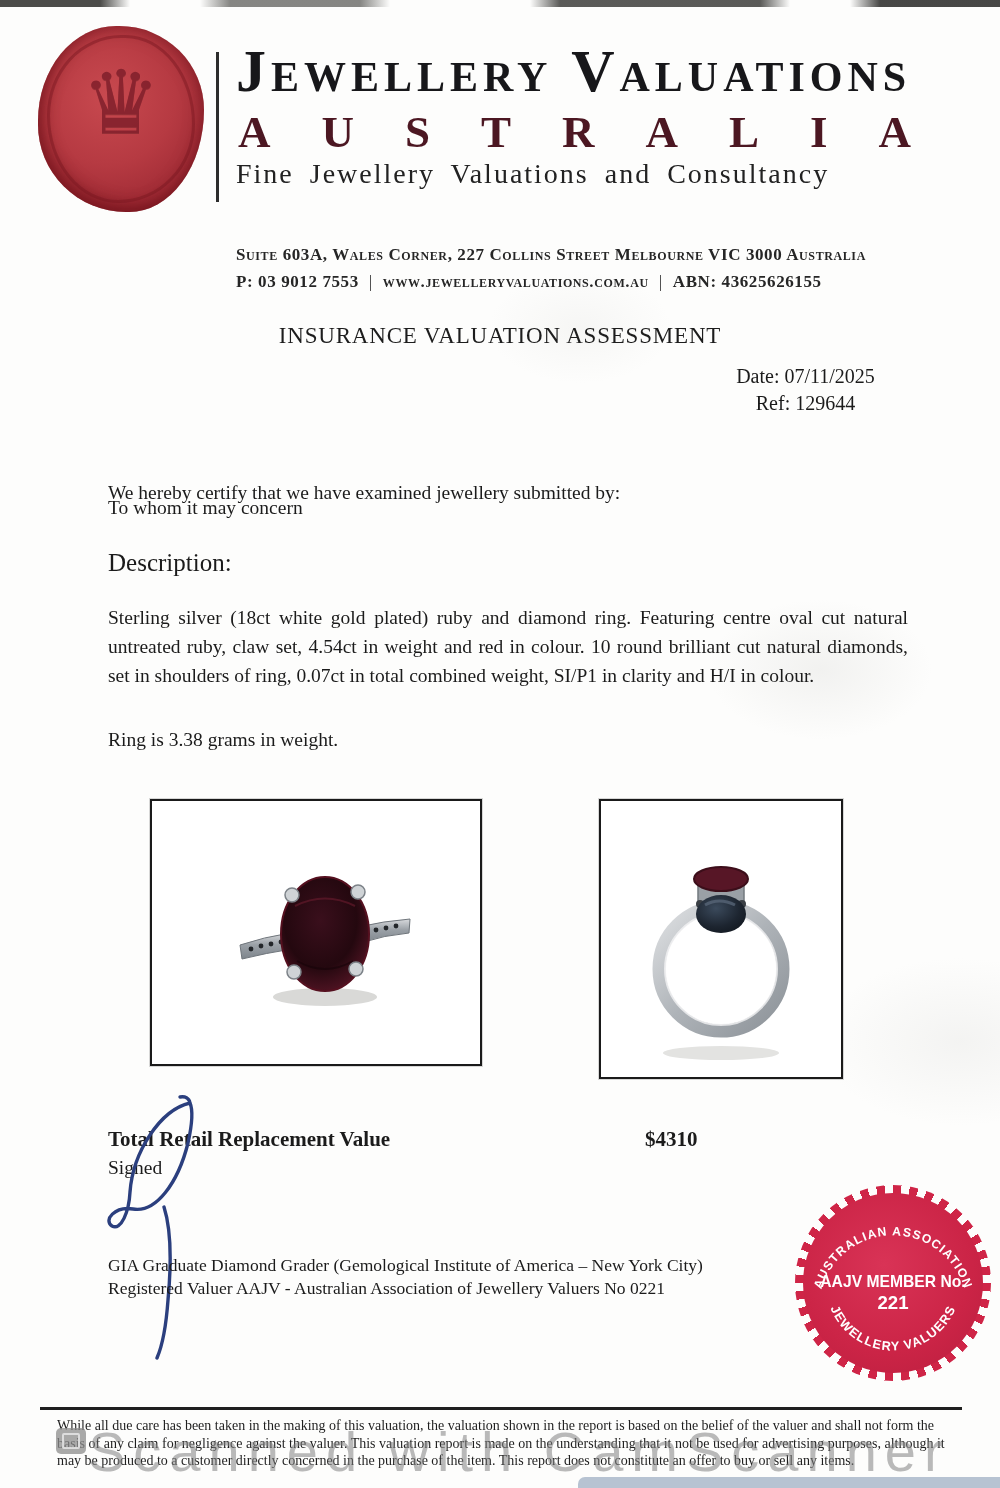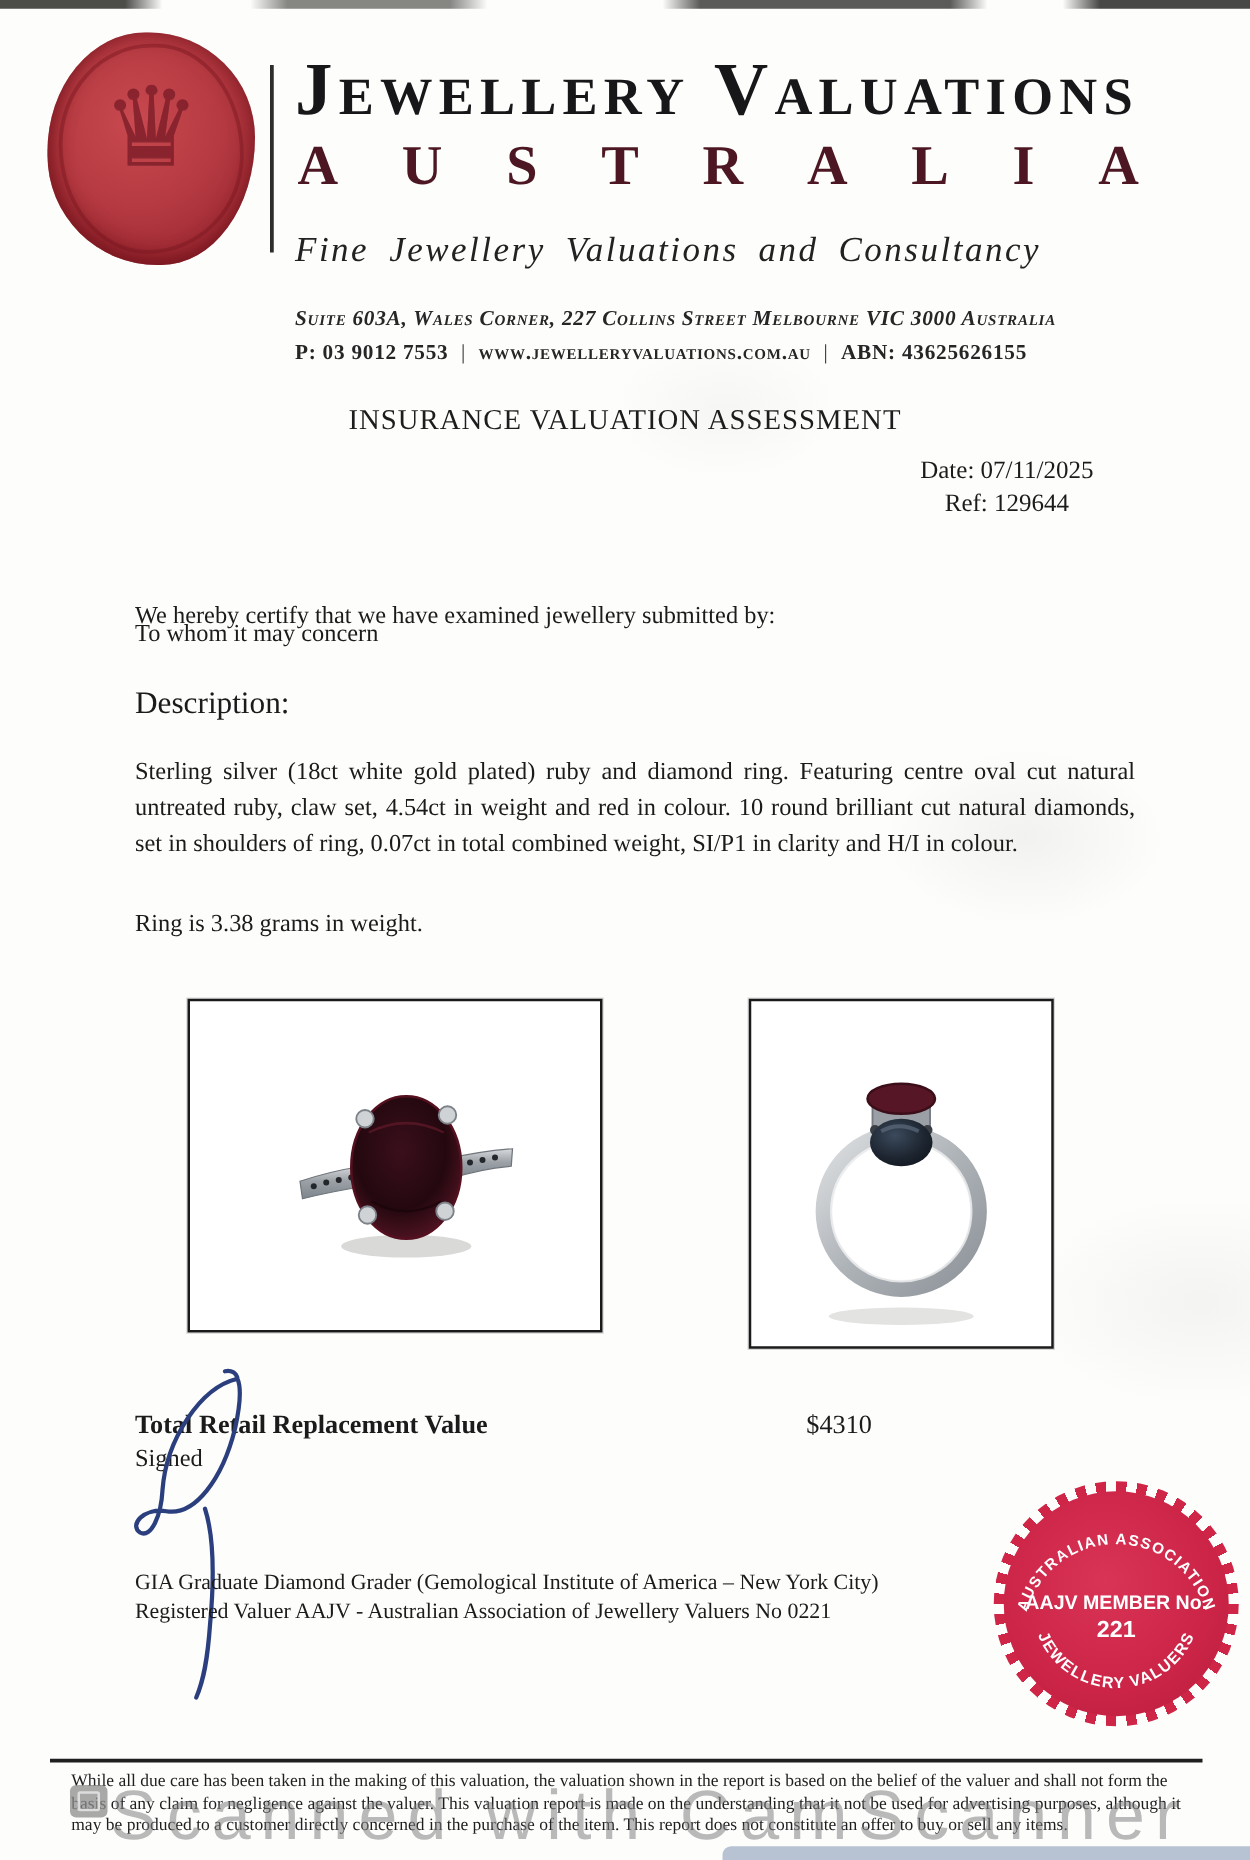--- a/index.html
+++ b/index.html
@@ -42,44 +42,44 @@
   .brand{position:absolute;left:236px;top:38px;width:724px;}
   .brand-name{
     font-variant:small-caps;font-weight:600;font-size:60px;line-height:1.1;
     letter-spacing:5px;color:#17171a;white-space:nowrap;
   }
   .brand-country{
     margin-top:4px;font-size:45px;line-height:1.1;color:#4c1722;
     letter-spacing:51px;white-space:nowrap;text-indent:2px;font-weight:700;
   }
   .brand-tagline{
-    margin-top:27px;font-style:italic;font-size:28px;color:#222;
+    margin-top:0;font-size:28px;color:#222;
     letter-spacing:2px;word-spacing:7px;white-space:nowrap;
   }
   .addr-block{position:absolute;left:236px;top:245px;width:724px;font-variant:small-caps;color:#262626;}
-  .addr-line1{font-size:17px;letter-spacing:.6px;font-weight:600;font-style:italic;}
+  .addr-line1{font-size:17px;letter-spacing:.6px;font-weight:600;}
   .addr-line2{margin-top:7px;font-size:17px;letter-spacing:.6px;font-weight:600;}
   .addr-sep{margin:0 10px;font-weight:400;color:#333;}
   
   .doc-title{position:absolute;left:0;right:0;top:323px;text-align:center;font-size:23px;letter-spacing:.8px;color:#1d1d1d;}
   .date-block{position:absolute;left:718px;top:363px;width:175px;text-align:center;font-size:20px;line-height:27px;}
   
   .certify-line{position:absolute;left:108px;top:443px;font-size:19.5px;margin-top:39px;}
   .addressee{position:absolute;left:108px;top:497px;font-size:19.5px;}
   .desc-heading{position:absolute;left:108px;top:549px;font-size:25px;}
   .desc-text{position:absolute;left:108px;top:603px;width:800px;font-size:19.5px;line-height:29px;text-align:justify;}
   .weight-line{position:absolute;left:108px;top:729px;font-size:19.5px;}
   
   .photo{position:absolute;background:#fff;border:2px solid #1a1a1a;box-shadow:0 0 0 1px rgba(0,0,0,.15);}
   .photo-front{left:150px;top:799px;width:328px;height:263px;}
   .photo-side{left:599px;top:799px;width:240px;height:276px;}
   .photo svg{display:block;width:100%;height:100%;}
   
   .value-label{position:absolute;left:108px;top:1127px;font-size:21px;font-weight:bold;}
-  .value-amount{position:absolute;left:645px;top:1127px;font-size:21px;font-weight:normal;}
+  .value-amount{position:absolute;left:645px;top:1127px;font-size:21px;font-weight:bold;}
   .signed-label{position:absolute;left:108px;top:1157px;font-size:19.5px;}
   .sig-svg{position:absolute;inset:0;width:1000px;height:1488px;pointer-events:none;}
   .valuer-block{position:absolute;left:108px;top:1254px;width:640px;}
   .valuer-name{font-size:20.5px;line-height:27px;}
   .valuer-cred{font-size:17.5px;line-height:23px;}
   
   .aajv{position:absolute;left:795px;top:1185px;width:196px;height:196px;}
   .aajv-teeth{
     position:absolute;inset:0;border-radius:50%;
     background:repeating-conic-gradient(#cf2547 0deg 5deg, rgba(0,0,0,0) 5deg 10deg);

